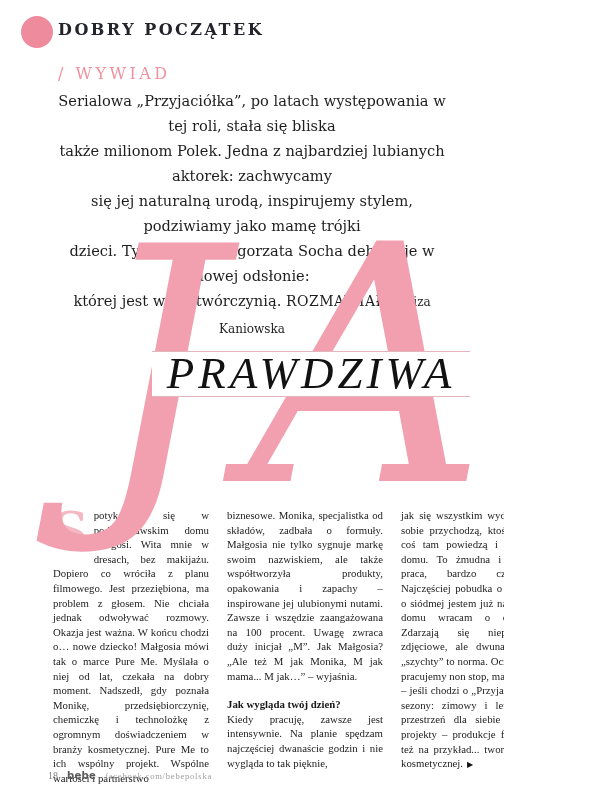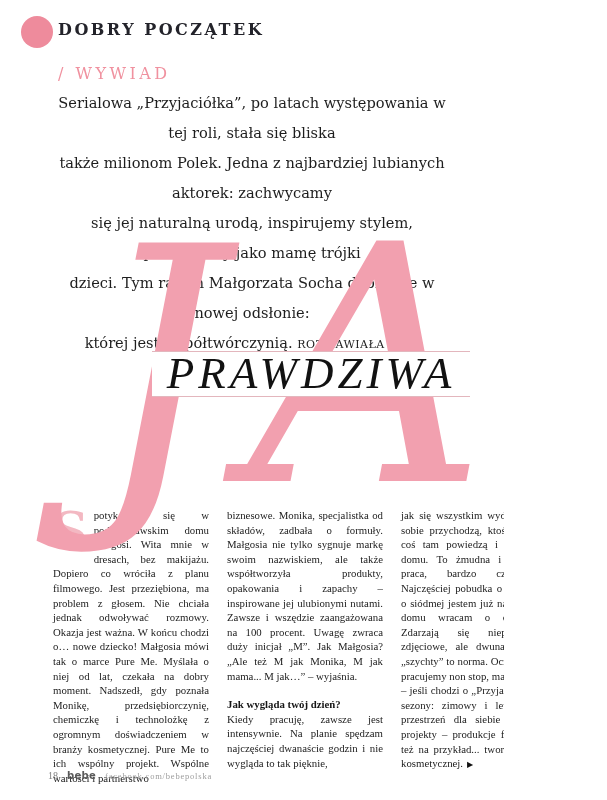--- a/index.html
+++ b/index.html
@@ -22,24 +22,24 @@
   .section-category {
     position:absolute; left:58px; top:44px;
     font-family:"DejaVu Serif", serif;
     font-size:16px; letter-spacing:3.5px; color:#f0919f;margin-top:20px;
   }
 
   
   .intro {
     position:absolute; left:50px; right:50px; top:88px;
     text-align:center; font-family:"DejaVu Serif", serif;
-    font-size:14.6px; line-height:30px; color:#1e1e1e;
+    font-size:14.6px; line-height:25px; color:#1e1e1e;
   }
   .intro .byline-label {
-    font-size:11px; letter-spacing:0.5px; color:#1e1e1e;
+    font-size:14px; letter-spacing:0.5px; color:#1e1e1e;
   }
   .intro .byline-name { font-size:12px; }
 
   
   .headline { position:absolute; left:0; top:0; width:607px; height:505px; }
   .headline .big-letter {
     position:absolute; font-family:"DejaVu Serif", serif; font-style:italic;
     font-size:330px; line-height:1; color:#f2a0af; z-index:1;
   }
   .letter-j { left:92px;  top:204px; }

